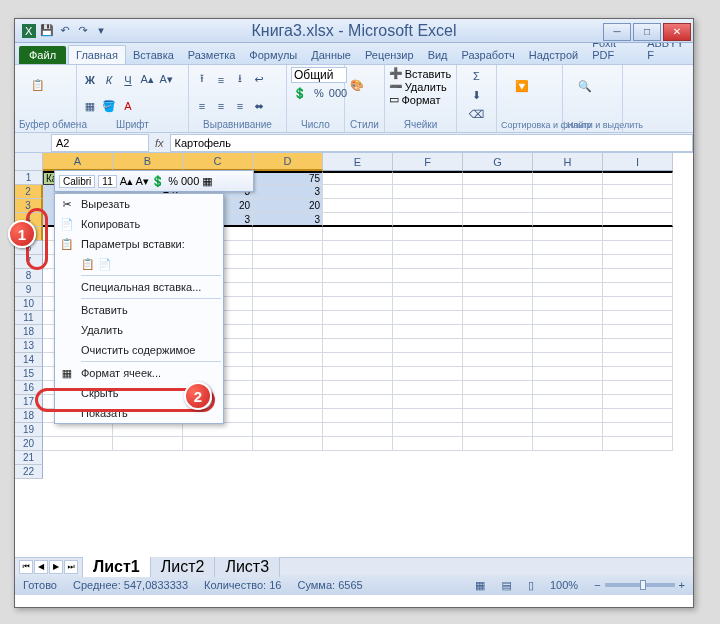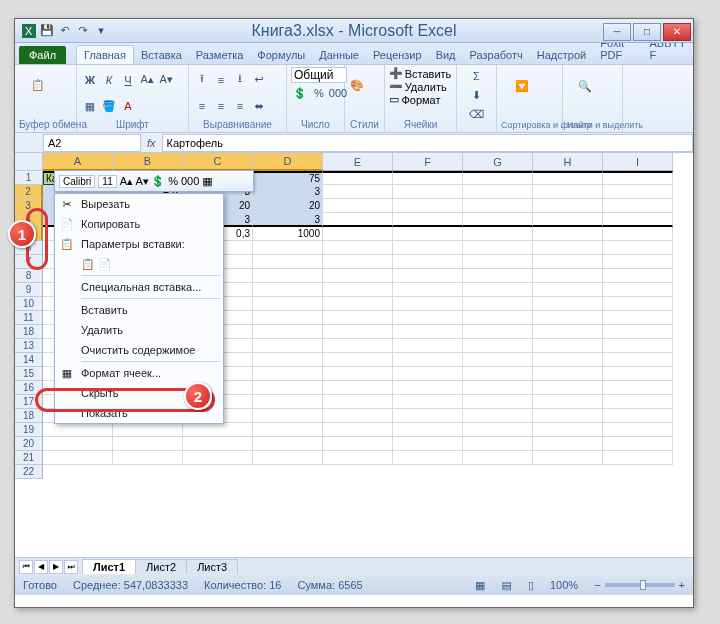--- a/index.html
+++ b/index.html
@@ -6,31 +6,31 @@
 body{background:#ddd;width:720px;height:624px;overflow:hidden;position:relative}
 .outer{position:absolute;left:14px;top:18px;width:680px;height:590px;background:#fff;border:1px solid #666;box-shadow:2px 2px 6px rgba(0,0,0,.3)}
 .titlebar{height:24px;background:linear-gradient(#e8f0fb,#cdddf3);display:flex;align-items:center;border-bottom:1px solid #9db4d6;position:relative}
 .qat{display:flex;gap:2px;padding-left:6px;align-items:center}
 .qat-ico{width:16px;height:16px;display:flex;align-items:center;justify-content:center;color:#35537c}
 .title-text{position:absolute;left:50%;transform:translateX(-50%);color:#3a5a8a;font-size:16px}
 .winbtns{margin-left:auto;display:flex}
 .winbtn{width:28px;height:18px;border:1px solid #7a95bd;margin:2px 2px 0 0;background:linear-gradient(#eaf1fb,#c7d8ef);display:flex;align-items:center;justify-content:center;font-size:10px;color:#2a4670}
 .winbtn.close{background:linear-gradient(#e77,#c33);color:#fff;border-color:#933}
 .tabs{height:22px;background:linear-gradient(#e2ecf9,#cfe0f5);display:flex;align-items:flex-end;padding-left:4px;border-bottom:1px solid #b6c8e2}
-.file-tab{background:#1a6b1e;color:#fff;padding:3px 10px;border-radius:2px 2px 0 0;margin-right:10px}
+.file-tab{background:#1a6b1e;color:#fff;padding:3px 10px;border-radius:2px 2px 0 0;margin-right:2px}
 .tab{padding:3px 7px;color:#3a5a8a;cursor:pointer}
 .tab.active{background:#f4f8fd;border:1px solid #b6c8e2;border-bottom:none;border-radius:2px 2px 0 0;color:#3a5a8a}
 .ribbon{height:68px;background:linear-gradient(#f4f8fd,#e4edf8);border-bottom:1px solid #b6c8e2;display:flex;overflow:hidden}
 .rgroup{border-right:1px solid #c7d5ea;padding:2px 4px;display:flex;flex-direction:column;justify-content:space-between;min-width:0}
 .rgroup-top{display:flex;gap:1px;flex-wrap:wrap;align-items:center;flex:1}
 .rgroup-lbl{font-size:10px;color:#5a7aa8;text-align:center;white-space:nowrap}
 .rbtn{width:18px;height:18px;display:flex;align-items:center;justify-content:center;color:#35537c;border:1px solid transparent}
 .big-ico{width:28px;height:28px}
 .namebox-row{height:20px;background:#e8eef7;border-bottom:1px solid #b6c8e2;display:flex;align-items:center}
-.namebox{width:98px;border:1px solid #b6c8e2;background:#fff;height:18px;padding:0 4px;display:flex;align-items:center;margin-left:28px}
+.namebox{width:98px;border:1px solid #b6c8e2;background:#fff;height:18px;padding:0 4px;display:flex;align-items:center;margin-left:36px}
 .fx-lbl{margin:0 6px;font-style:italic;color:#555}
 .fx-input{flex:1;border:1px solid #b6c8e2;background:#fff;height:18px;padding:0 4px;display:flex;align-items:center}
 .grid-area{position:relative;height:404px;background:#fff;overflow:hidden}
 .corner{position:absolute;left:0;top:0;width:28px;height:18px;background:#e8eef7;border-right:1px solid #c1c9d6;border-bottom:1px solid #c1c9d6}
 .colhdrs{position:absolute;left:28px;top:0;height:18px;display:flex}
 .colhdr{width:70px;height:18px;background:#e8eef7;border-right:1px solid #c1c9d6;border-bottom:1px solid #9fb3cf;display:flex;align-items:center;justify-content:center;color:#3a5a8a}
 .colhdr.sel{background:#f7c95f;border-bottom:2px solid #c08a1a}
 .rowhdrs{position:absolute;left:0;top:18px;width:28px}
 .rowhdr{height:14px;background:#e8eef7;border-right:1px solid #9fb3cf;border-bottom:1px solid #c1c9d6;display:flex;align-items:center;justify-content:center;color:#3a5a8a;font-size:10px}
 .rowhdr.sel{background:#f7c95f;border-right:2px solid #c08a1a}
@@ -50,21 +50,21 @@
 .ctxitem .ico{position:absolute;left:4px;width:16px;height:16px;display:flex;align-items:center;justify-content:center;font-size:11px}
 .ctxsep{height:1px;background:#c7d5ea;margin:1px 2px 1px 26px}
 .callout{position:absolute;width:28px;height:28px;border-radius:50%;background:radial-gradient(circle at 30% 30%,#ff6b5b,#c22);color:#fff;display:flex;align-items:center;justify-content:center;font-size:15px;font-weight:bold;border:2px solid #fff;box-shadow:1px 1px 3px rgba(0,0,0,.5)}
 .callout.n1{left:8px;top:220px}
 .callout.n2{left:184px;top:382px}
 .ring1{position:absolute;left:26px;top:208px;width:22px;height:62px;border:3px solid #d33;border-radius:11px;pointer-events:none}
 .ring2{position:absolute;left:35px;top:388px;width:180px;height:24px;border:3px solid #d33;border-radius:12px;pointer-events:none}
 .sheet-tabs{height:18px;background:#e1e8f3;display:flex;align-items:center;border-top:1px solid #b6c8e2}
 .nav-arrows{display:flex;padding:0 4px;gap:1px}
 .nav-arrows span{width:14px;height:14px;display:flex;align-items:center;justify-content:center;border:1px solid #b6c8e2;background:#fff;font-size:8px}
-.sheet-tab{padding:1px 10px;background:#fff;border:1px solid #b6c8e2;border-bottom:none;font-size:11px;margin-right:-1px}
+.sheet-tab{padding:1px 10px;background:#fff;border:1px solid #b6c8e2;border-bottom:none;font-size:16px;margin-right:-1px}
 .sheet-tab.active{background:#fff;font-weight:bold}
 .sheet-tab.inactive{background:#dbe4f0}
 .statusbar{height:20px;background:linear-gradient(#dbe5f3,#c8d7ec);display:flex;align-items:center;padding:0 8px;font-size:10px;color:#3a5a8a;gap:16px}
 .statusbar .spacer{flex:1}
 .zoom{display:flex;align-items:center;gap:4px}
 .zoom-track{width:70px;height:4px;background:#9db4d6;position:relative}
 .zoom-thumb{position:absolute;left:50%;top:-3px;width:6px;height:10px;background:#eef4fb;border:1px solid #7a95bd}
 svg{display:block}
 </style>
 </head>
@@ -287,31 +287,20 @@
           <div class="cell selrange">150</div>
           <div class="cell selrange">3</div>
           <div class="cell selrange">3</div>
           <div class="cell"></div>
           <div class="cell"></div>
           <div class="cell"></div>
           <div class="cell"></div>
           <div class="cell"></div>
         </div>
         <div class="crow">
-          <div class="cell txt"></div>
-          <div class="cell">300</div>
-          <div class="cell">0,3</div>
-          <div class="cell">1000</div>
-          <div class="cell"></div>
-          <div class="cell"></div>
-          <div class="cell"></div>
-          <div class="cell"></div>
-          <div class="cell"></div>
-        </div>
-        <div class="crow">
           <div class="cell"></div>
           <div class="cell"></div>
           <div class="cell"></div>
           <div class="cell"></div>
           <div class="cell"></div>
           <div class="cell"></div>
           <div class="cell"></div>
           <div class="cell"></div>
           <div class="cell"></div>
         </div>

